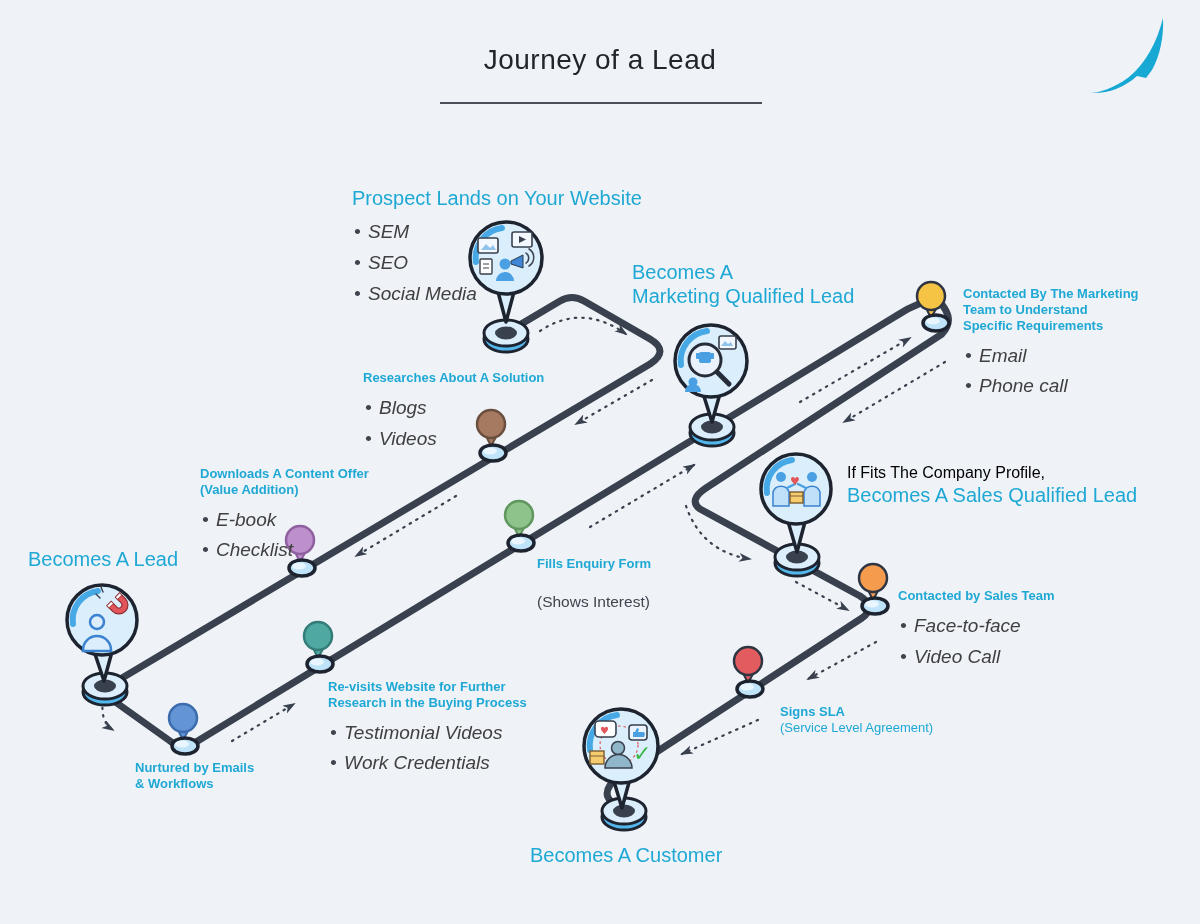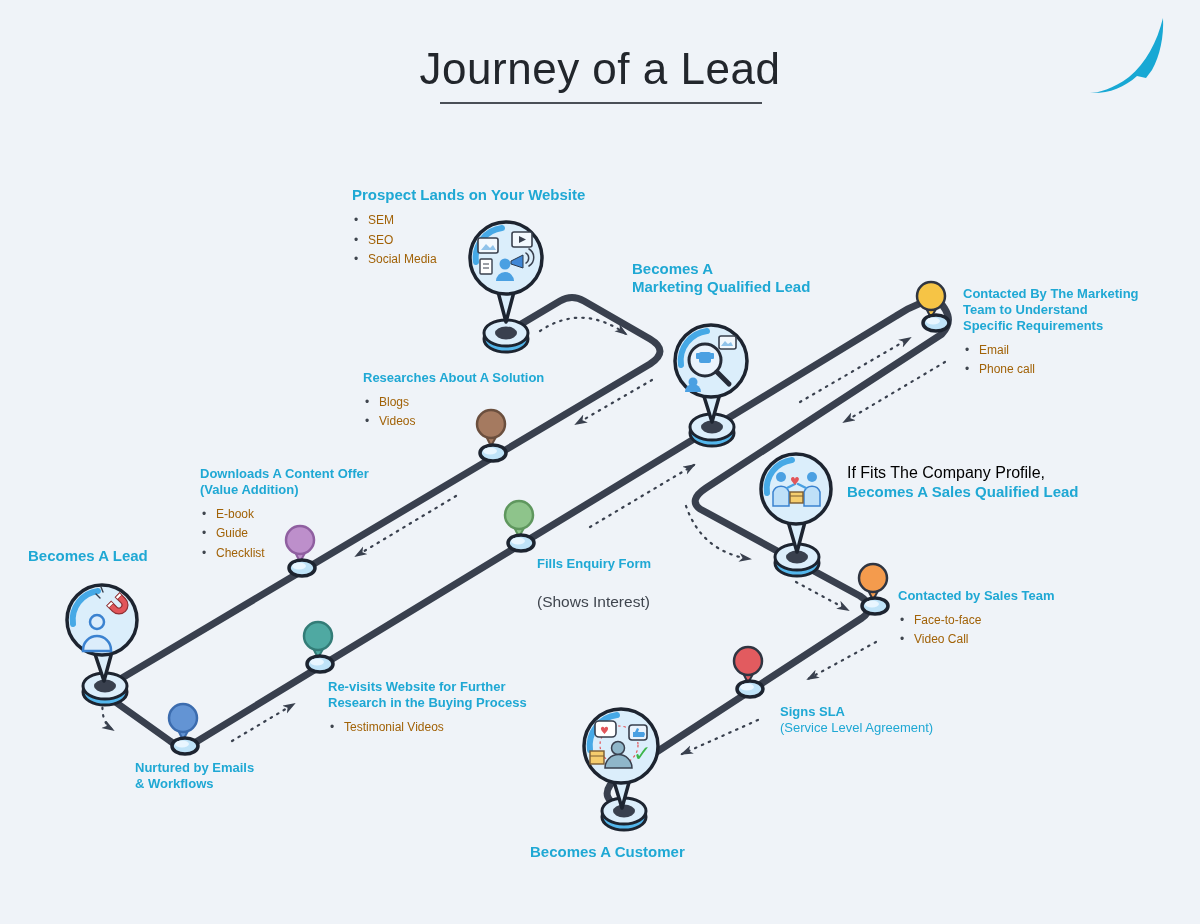--- a/index.html
+++ b/index.html
@@ -1,28 +1,28 @@
 <!DOCTYPE html>
 <html><head>
 <meta charset="utf-8">
 <style>
   html,body{margin:0;padding:0;background:#dfe5ea;}
   .stage{position:relative;width:1200px;height:924px;background:#eff3f8;overflow:hidden;
          font-family:"Liberation Sans",sans-serif;}
   .art{position:absolute;left:0;top:0;}
   .title{position:absolute;left:0;top:44px;width:100%;text-align:center;
-         font-size:44px;font-weight:400;color:#22262c;letter-spacing:.5px;}
+         font-size:28px;font-weight:400;color:#22262c;letter-spacing:.5px;}
   .title-rule{position:absolute;left:440px;top:102px;width:322px;height:2px;background:#4a4f57;}
   .lbl{position:absolute;line-height:1.22;}
-  .h-big{font-size:15px;font-weight:700;color:#1fa8d4;}
+  .h-big{font-size:20px;font-weight:400;color:#1fa8d4;}
   .h-med{font-size:13px;font-weight:700;color:#1fa8d4;}
   .dkline{font-size:16px;font-weight:700;color:#000000;}
   .sub{font-size:15.5px;color:#3f454e;font-weight:400;margin-top:21px;}
   .bullets{margin-top:7px;}
-  .bullets .b{font-size:12px;color:#a16207;line-height:1.62;padding-left:16px;position:relative;}
+  .bullets .b{font-size:19px;color:#404040;line-height:1.62;padding-left:16px;position:relative;font-style:italic;}
   .bullets .b::before{content:"•";position:absolute;left:2px;color:#3f454e;}
   .center{text-align:left;}
 </style>
 </head>
 <body>
 
 <div class="stage">
 
   <svg class="art" width="1200" height="924" viewBox="0 0 1200 924">
     <defs>
@@ -265,39 +265,39 @@
       <div class="b">Blogs</div>
       <div class="b">Videos</div>
     </div>
   </div>
 
   <div class="lbl" style="left:200px;top:466px;">
     <div class="h-med">Downloads A Content Offer</div>
     <div class="h-med">(Value Addition)</div>
     <div class="bullets">
       <div class="b">E-book</div>
-      <div class="b">Guide</div>
       <div class="b">Checklist</div>
     </div>
   </div>
 
   <div class="lbl" style="left:28px;top:547px;text-align:right;">
     <div class="h-big">Becomes A Lead</div>
   </div>
 
   <div class="lbl" style="left:537px;top:556px;">
     <div class="h-med">Fills Enquiry Form</div>
     <div class="sub">(Shows Interest)</div>
   </div>
 
   <div class="lbl" style="left:328px;top:679px;">
     <div class="h-med">Re-visits Website for Further</div>
     <div class="h-med">Research in the Buying Process</div>
     <div class="bullets">
       <div class="b">Testimonial Videos</div>
+      <div class="b">Work Credentials</div>
     </div>
   </div>
 
   <div class="lbl" style="left:135px;top:760px;">
     <div class="h-med">Nurtured by Emails</div>
     <div class="h-med">&amp; Workflows</div>
   </div>
 
   <div class="lbl" style="left:847px;top:463px;">
     <div class="dkline" style="font-weight:400;">If Fits The Company Profile,</div>

